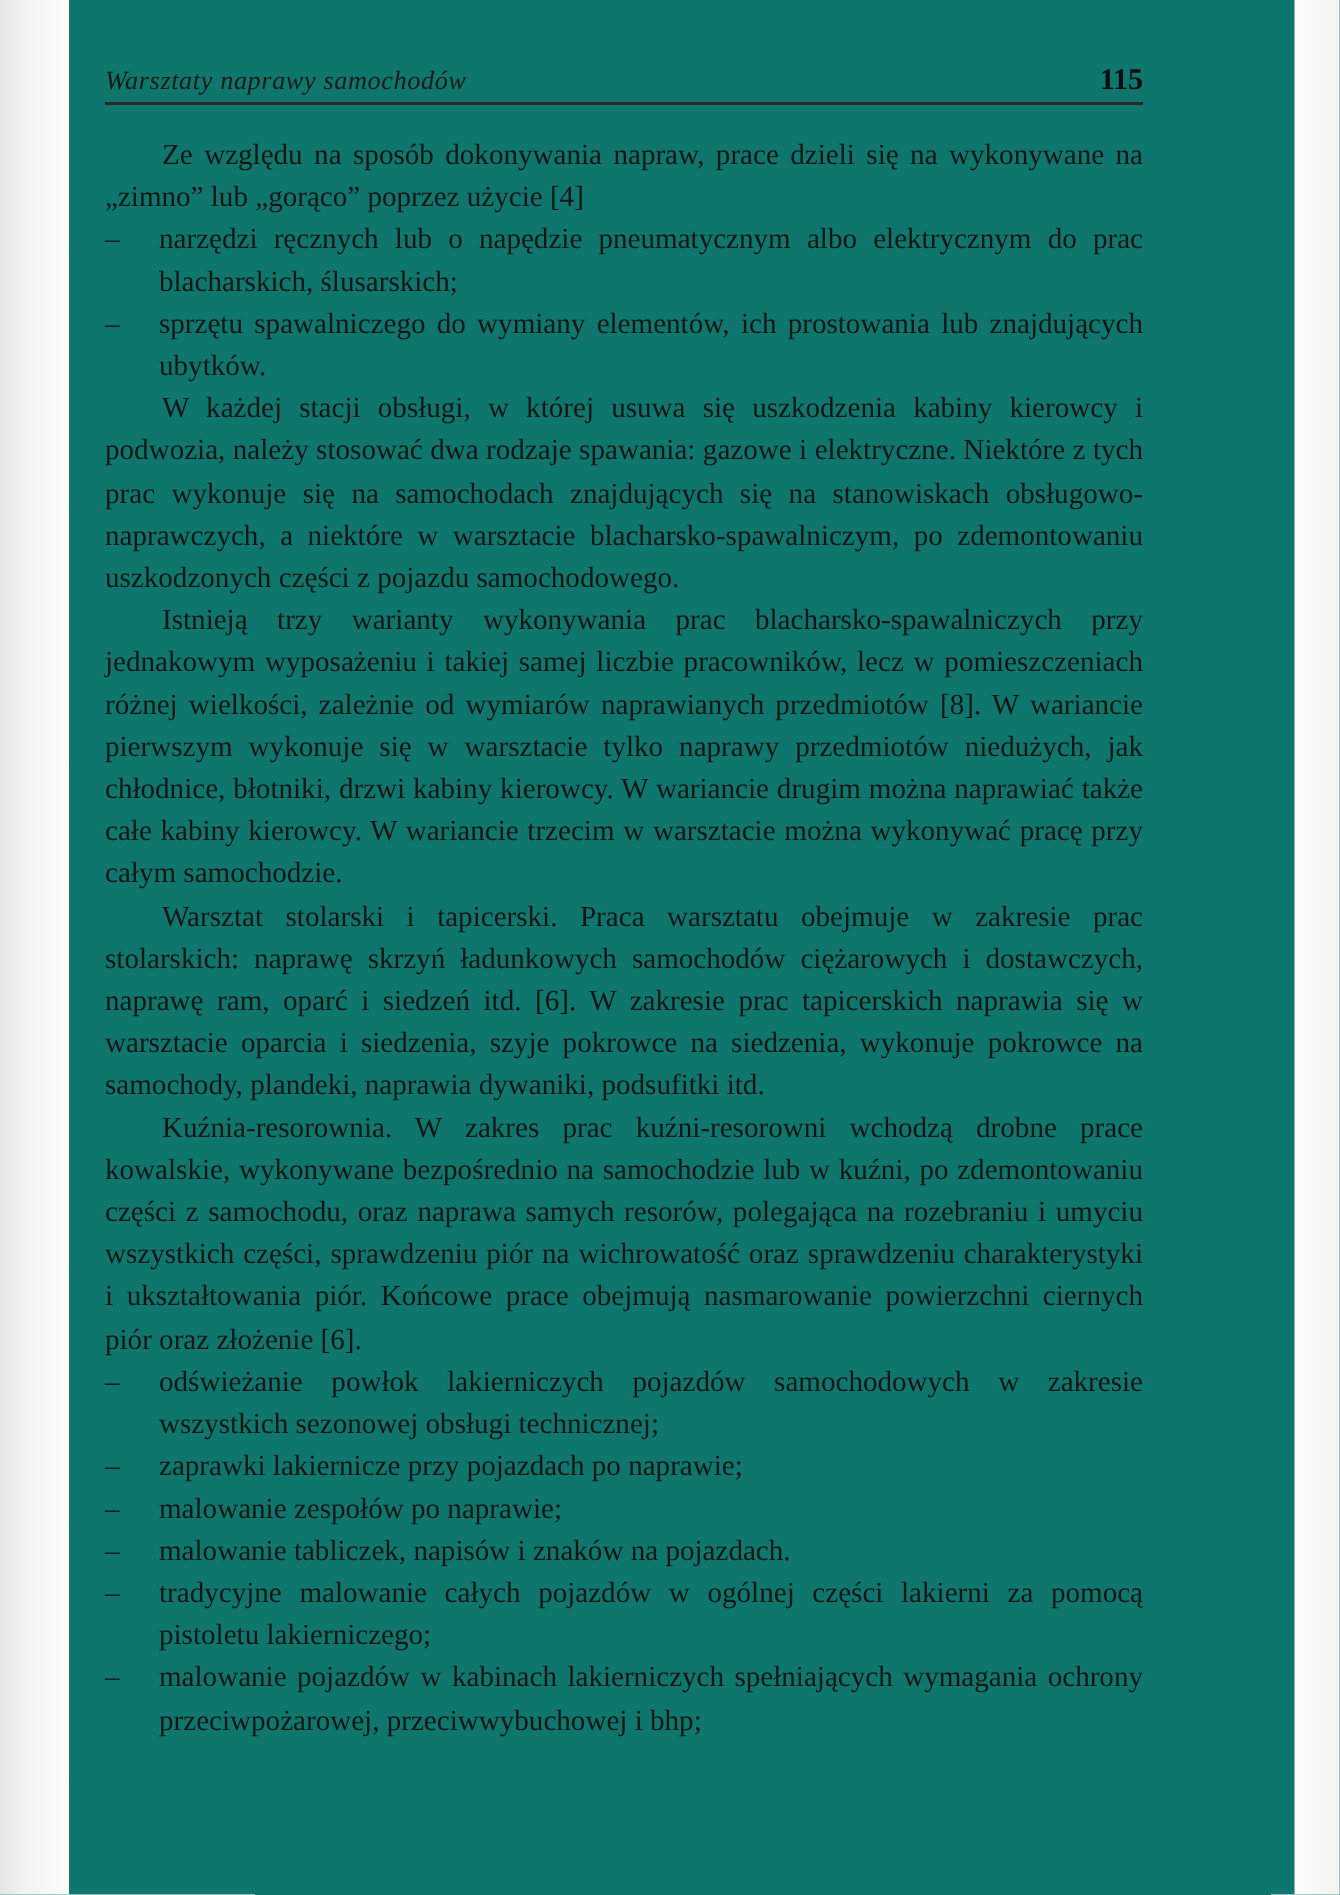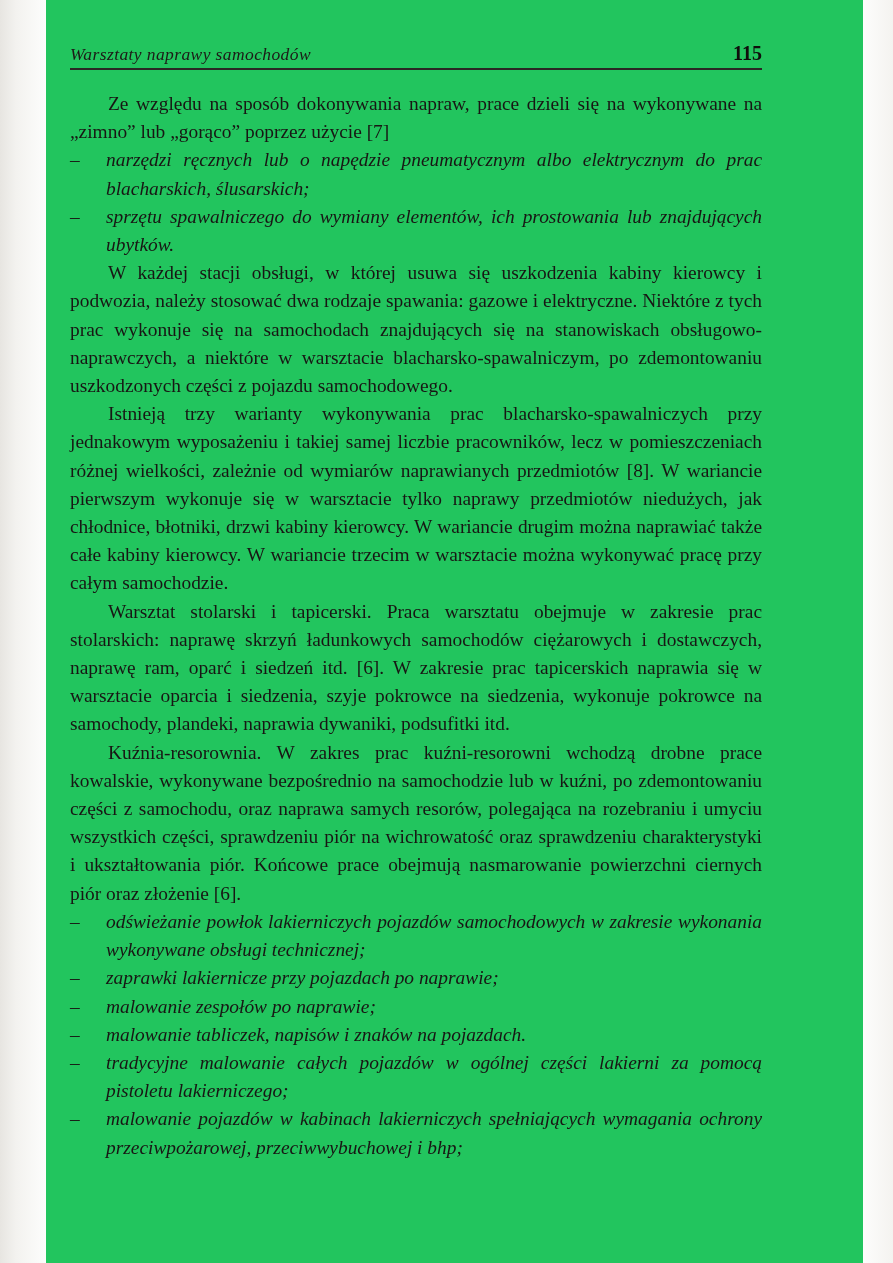--- a/index.html
+++ b/index.html
@@ -5,21 +5,21 @@
   html, body {
     margin: 0;
     padding: 0;
     background: #ffffff;
   }
   .page {
     position: relative;
     width: 893px;
     height: 1263px;
     margin: 0 auto;
-    background: #22c55e;
+    background: #0f766e;
     overflow: hidden;
     font-family: "Liberation Serif", "DejaVu Serif", serif;
     color: #181614;
   }
   
   .scan-gutter {
     position: absolute;
     top: 0;
     left: 0;
     width: 46px;
@@ -97,40 +97,39 @@
     position: absolute;
     left: 0;
     top: 0;
     width: 16px;
     text-align: left;
     font-size: 19.4px;
     line-height: 28.2px;
   }
   .li-text {
     display: block;
-    font-style: italic;
   }
 </style>
 </head>
 <body>
 
 <div class="page">
 
   <div class="scan-gutter"></div>
   <div class="scan-right"></div>
 
   <div class="content">
 
     <div class="runhead">
       <span class="runhead-title">Warsztaty naprawy samochodów</span>
       <span class="runhead-page">115</span>
     </div>
     <div class="runhead-rule"></div>
 
-    <p class="para">Ze względu na sposób dokonywania napraw, prace dzieli się na wykonywane na „zimno” lub „gorąco” poprzez użycie [7]</p>
+    <p class="para">Ze względu na sposób dokonywania napraw, prace dzieli się na wykonywane na „zimno” lub „gorąco” poprzez użycie [4]</p>
 
     <ul class="dashlist">
       <li>
         <span class="dash">–</span>
         <span class="li-text">narzędzi ręcznych lub o napędzie pneumatycznym albo elektrycznym do prac blacharskich, ślusarskich;</span>
       </li>
       <li>
         <span class="dash">–</span>
         <span class="li-text">sprzętu spawalniczego do wymiany elementów, ich prostowania lub znajdujących ubytków.</span>
       </li>
@@ -142,21 +141,21 @@
 
     <p class="para"><span class="bold">Warsztat stolarski i tapicerski.</span><span> Praca warsztatu obejmuje w zakresie prac stolarskich: naprawę skrzyń ładunkowych samochodów ciężarowych i dostawczych, naprawę ram, oparć i siedzeń itd. [6]. W zakresie prac tapicerskich naprawia się w warsztacie oparcia i siedzenia, szyje pokrowce na siedzenia, wykonuje pokrowce na samochody, plandeki, naprawia dywaniki, podsufitki itd.</span></p>
 
     <p class="para"><span class="bold">Kuźnia-resorownia.</span><span> W zakres prac kuźni-resorowni wchodzą drobne prace kowalskie, wykonywane bezpośrednio na samochodzie lub w kuźni, po zdemontowaniu części z samochodu, oraz naprawa samych resorów, polegająca na rozebraniu i umyciu wszystkich części, sprawdzeniu piór na wichrowatość oraz sprawdzeniu charakterystyki i ukształtowania piór. Końcowe prace obejmują nasmarowanie powierzchni ciernych piór oraz złożenie [6].</span></p>
 
 
 
     <ul class="dashlist">
       <li>
         <span class="dash">–</span>
-        <span class="li-text">odświeżanie powłok lakierniczych pojazdów samochodowych w zakresie wykonania wykonywane obsługi technicznej;</span>
+        <span class="li-text">odświeżanie powłok lakierniczych pojazdów samochodowych w zakresie wszystkich sezonowej obsługi technicznej;</span>
       </li>
       <li>
         <span class="dash">–</span>
         <span class="li-text">zaprawki lakiernicze przy pojazdach po naprawie;</span>
       </li>
       <li>
         <span class="dash">–</span>
         <span class="li-text">malowanie zespołów po naprawie;</span>
       </li>
       <li>

